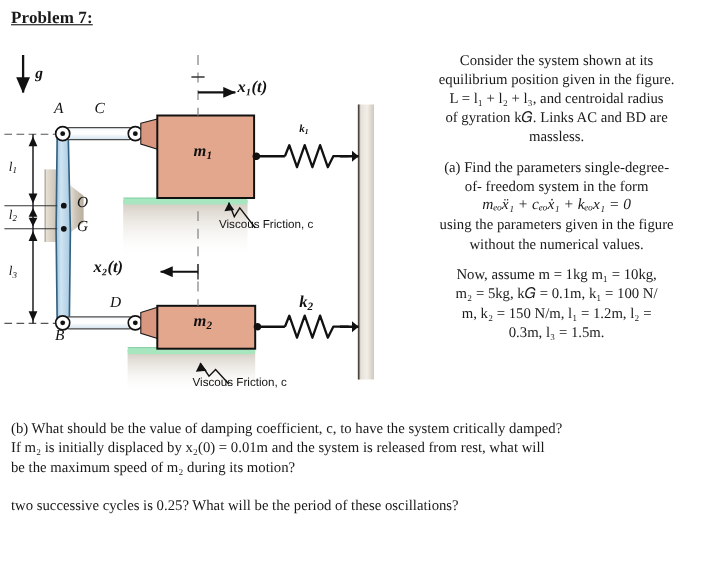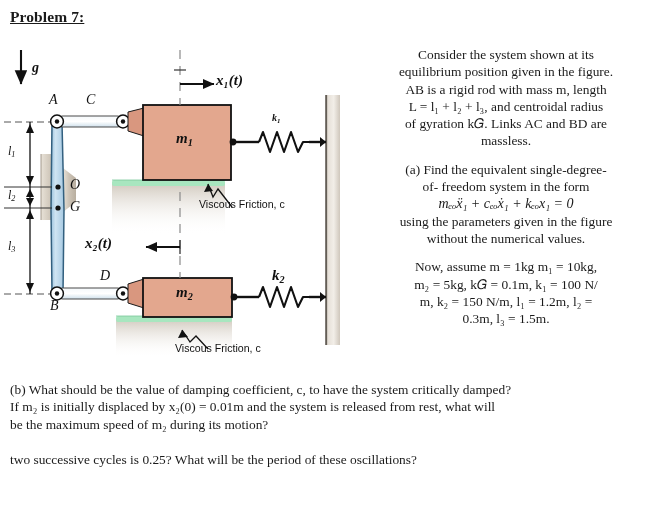--- a/index.html
+++ b/index.html
@@ -267,26 +267,25 @@
     <div class="flabel bold" style="left:85px;top:203px;font-size:15px;"><span>x₂(t)</span></div>
 
     <div class="fric" style="left:199px;top:166px;"><span>Viscous Friction, c</span></div>
 
     <div class="fric" style="left:175px;top:310px;"><span>Viscous Friction, c</span></div>
   </div>
 
   <div id="col-right" class="prose">
     <p>Consider the system shown at its</p>
     <p>equilibrium position given in the figure.</p>
-    <p>AB is a rigid rod with mass m, length</p>
     <p>L = l₁ + l₂ + l₃, and centroidal radius</p>
     <p>of gyration k𝐺. Links AC and BD are</p>
     <p>massless.</p>
     <div class="gap"></div>
-    <p>(a) Find the equivalent single-degree-</p>
+    <p>(a) Find the parameters single-degree-</p>
     <p>of- freedom system in the form</p>
     <p class="eqline">mₑₒẍ₁ + cₑₒẋ₁ + kₑₒx₁ = 0</p>
     <p>using the parameters given in the figure</p>
     <p>without the numerical values.</p>
     <div class="gap"></div>
     <p>Now, assume m  = 1kg  m₁  = 10kg,</p>
     <p>m₂  = 5kg, k𝐺 = 0.1m, k₁ = 100 N/</p>
     <p>m, k₂ = 150 N/m, l₁ = 1.2m,   l₂ =</p>
     <p>0.3m, l₃ = 1.5m.</p>
   </div>

